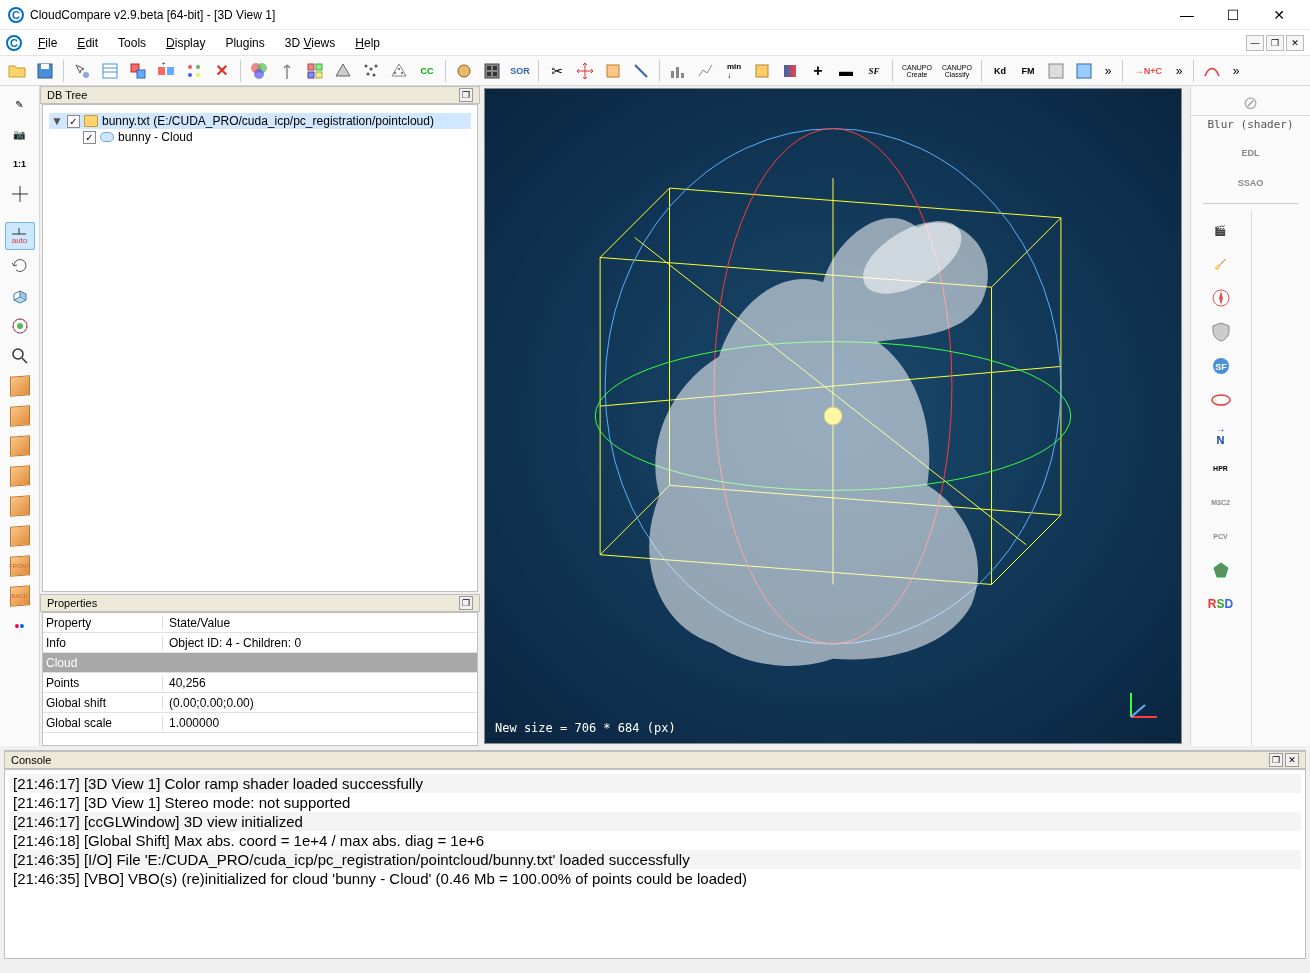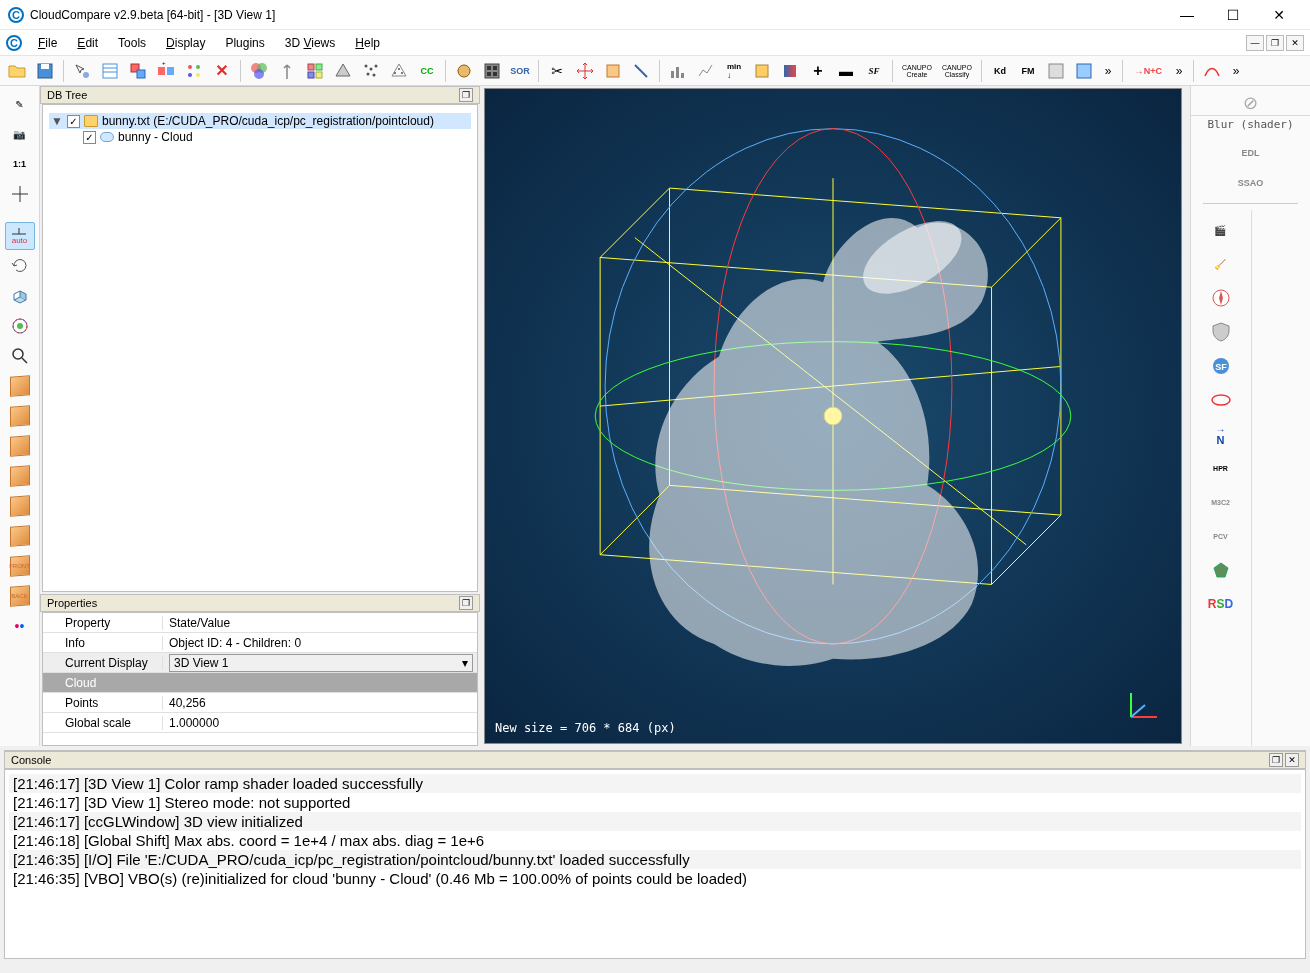--- a/index.html
+++ b/index.html
@@ -30,21 +30,21 @@
 .tree-row.sel{background:#d0e7ff;}
 .tree-arrow{width:12px;display:inline-block;text-align:center;color:#555;}
 .chk{width:13px;height:13px;border:1px solid #888;display:inline-flex;align-items:center;justify-content:center;font-size:10px;background:#fff;}
 .folder-icon{width:14px;height:12px;background:#ffd36b;border:1px solid #c99b2e;border-radius:1px;}
 .cloud-icon{width:14px;height:10px;background:#cfe8ff;border:1px solid #6fa8d8;border-radius:5px;}
 .props{flex:1;border:1px solid #bfbfbf;background:#fff;margin:0 2px;display:flex;flex-direction:column;}
 .props-table{flex:1;overflow:auto;}
 .prow{display:flex;border-bottom:1px solid #e0e0e0;height:20px;align-items:center;}
 .prow.header{background:#fff;font-weight:normal;}
 .prow.section{background:#a8a8a8;color:#fff;}
-.pcell1{width:120px;padding-left:22px;border-right:1px solid #e0e0e0;}
+.pcell1{width:120px;padding-left:3px;border-right:1px solid #e0e0e0;}
 .pcell2{flex:1;padding-left:6px;display:flex;align-items:center;}
 .combo{flex:1;height:18px;border:1px solid #999;background:#f0f0f0;display:flex;align-items:center;justify-content:space-between;padding:0 4px;margin-right:4px;}
 .viewport{flex:1;margin:2px 8px 2px 4px;background:radial-gradient(ellipse at center,#1a4a6e 0%,#0a2540 100%);position:relative;border:1px solid #888;overflow:hidden;}
 .vp-status{position:absolute;left:10px;bottom:8px;color:#fff;font-family:Consolas,monospace;font-size:12px;}
 .vp-axis{position:absolute;right:18px;bottom:18px;width:40px;height:40px;}
 .right-vtoolbar{width:120px;background:#fafafa;border-left:1px solid #d8d8d8;display:flex;flex-direction:column;align-items:center;padding-top:4px;gap:2px;}
 .right-split{display:flex;flex:1;}
 .right-col{width:60px;display:flex;flex-direction:column;align-items:center;gap:6px;padding-top:6px;}
 .right-head{display:flex;align-items:center;justify-content:center;height:26px;gap:6px;width:100%;border-bottom:1px solid #d8d8d8;}
 .blur-label{font-family:Consolas,monospace;font-size:11px;color:#555;}
@@ -416,36 +416,31 @@
     <div class="props">
       <div class="props-table">
         <div class="prow header">
           <div class="pcell1">Property</div>
           <div class="pcell2">State/Value</div>
         </div>
         <div class="prow">
           <div class="pcell1">Info</div>
           <div class="pcell2">Object ID: 4 - Children: 0</div>
         </div>
-        <div class="prow" style="background:#eee">
-          <div class="pcell1">Current Display</div>
-          <div class="pcell2">
-              <div class="combo">
-                <span>3D View 1</span>
-                <span>▾</span>
-              </div>
-            </div>
-        </div>
         <div class="prow section">
           <div class="pcell1" style="border:none">Cloud</div>
             <div class="pcell2"></div>
         </div>
         <div class="prow">
           <div class="pcell1">Points</div>
           <div class="pcell2">40,256</div>
+        </div>
+        <div class="prow">
+          <div class="pcell1">Global shift</div>
+          <div class="pcell2">(0.00;0.00;0.00)</div>
         </div>
         <div class="prow">
           <div class="pcell1">Global scale</div>
           <div class="pcell2">1.000000</div>
         </div>
       </div>
     </div>
   </div>
 
   <div class="viewport">

